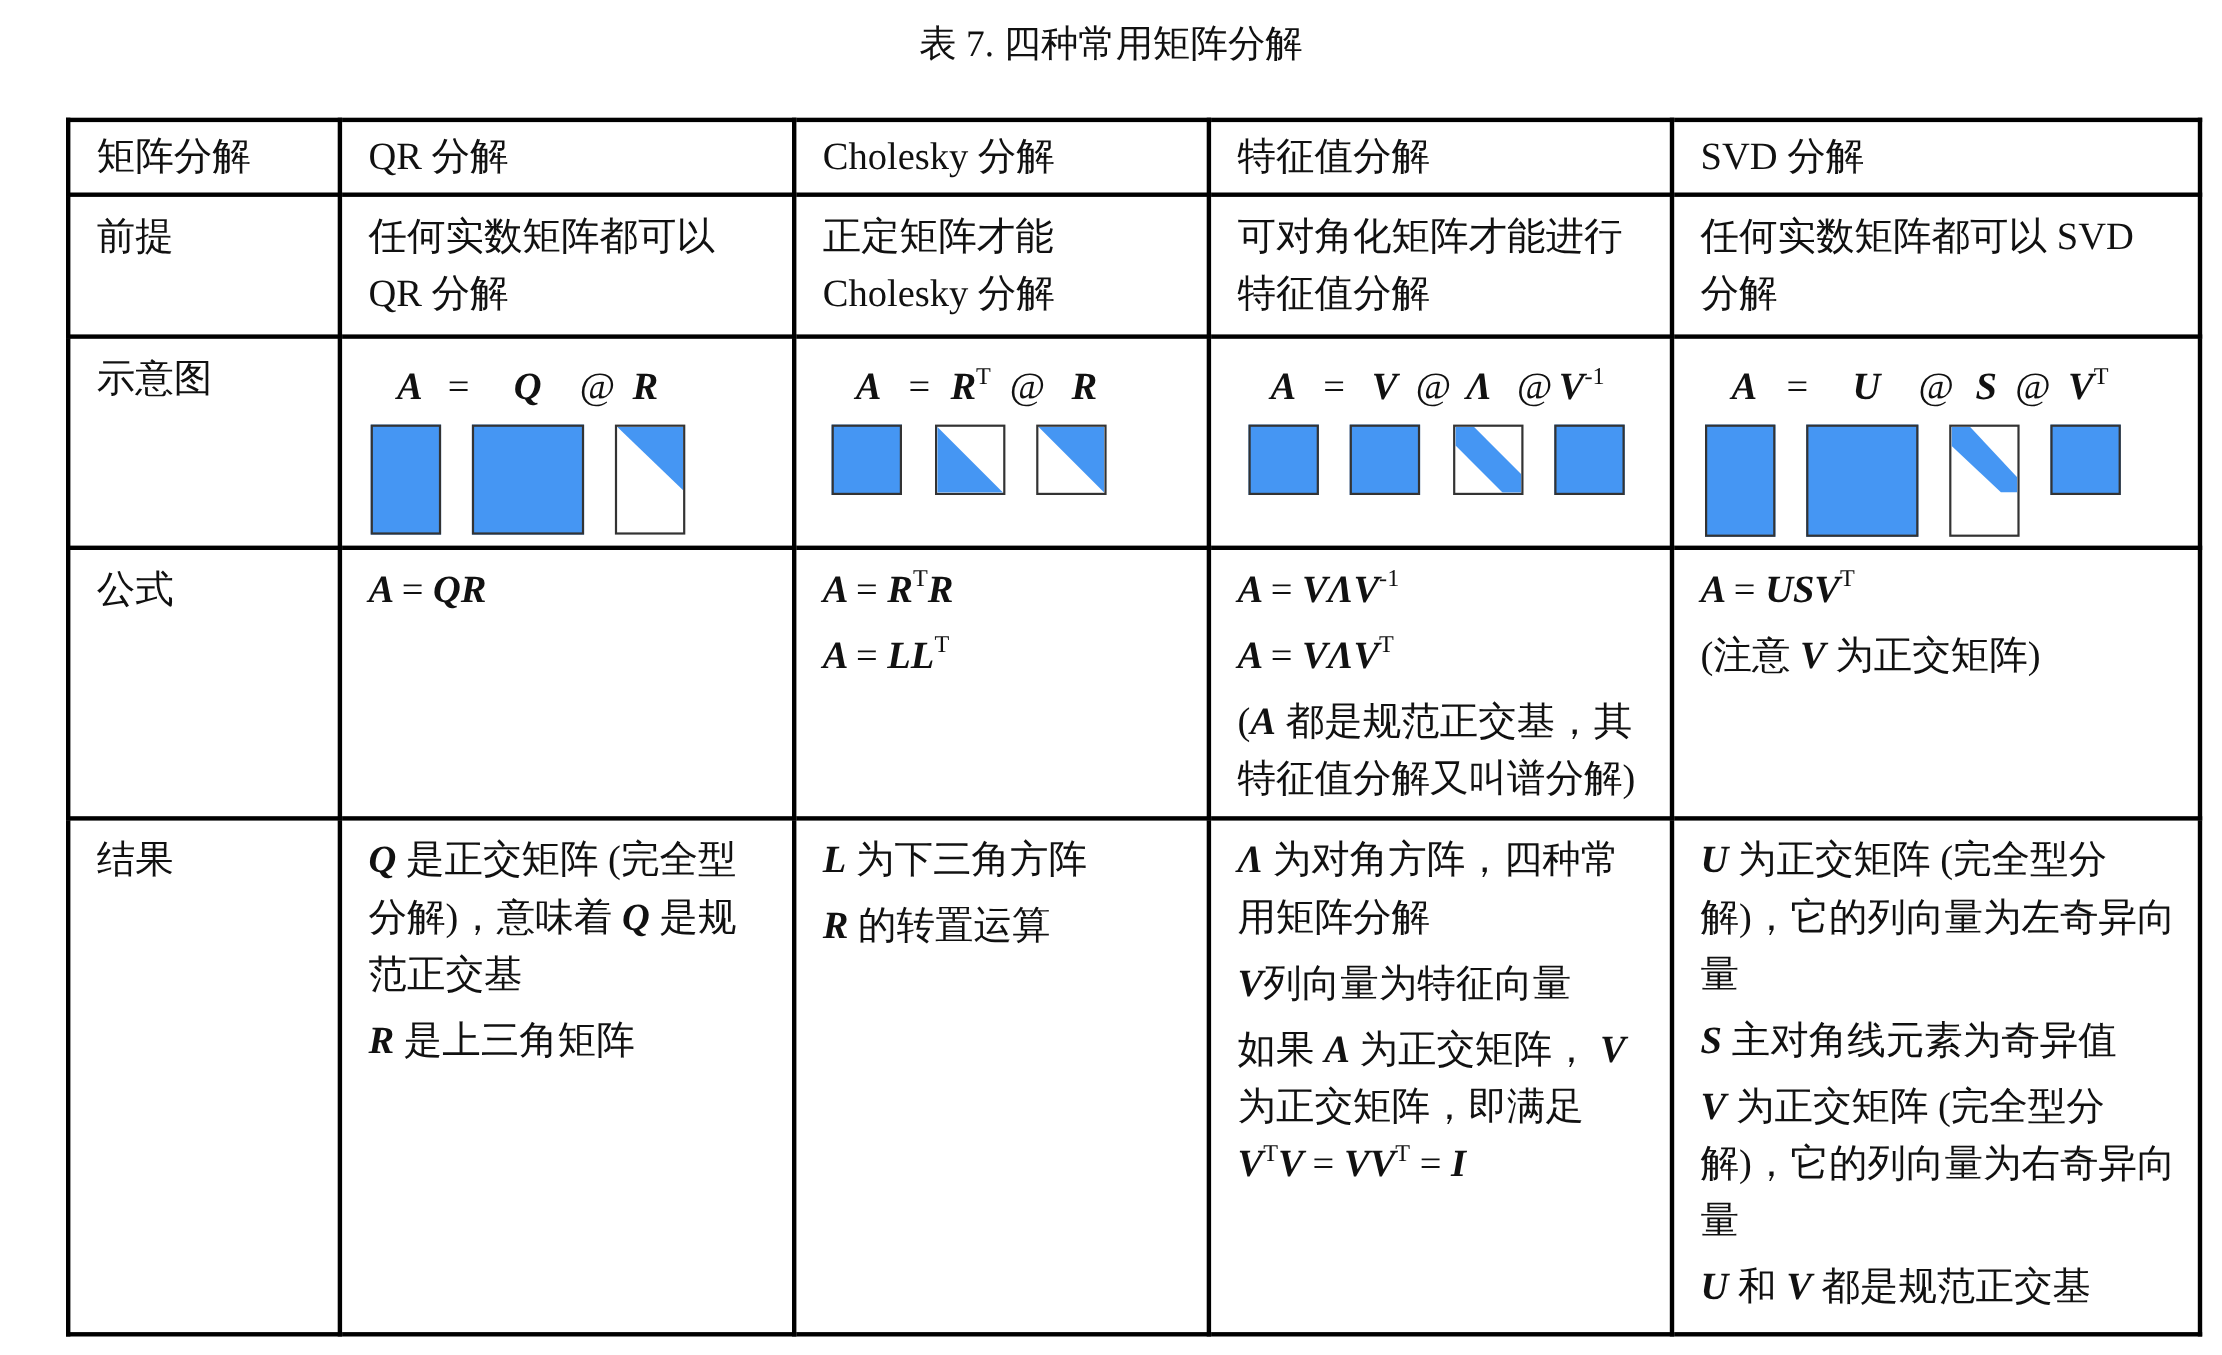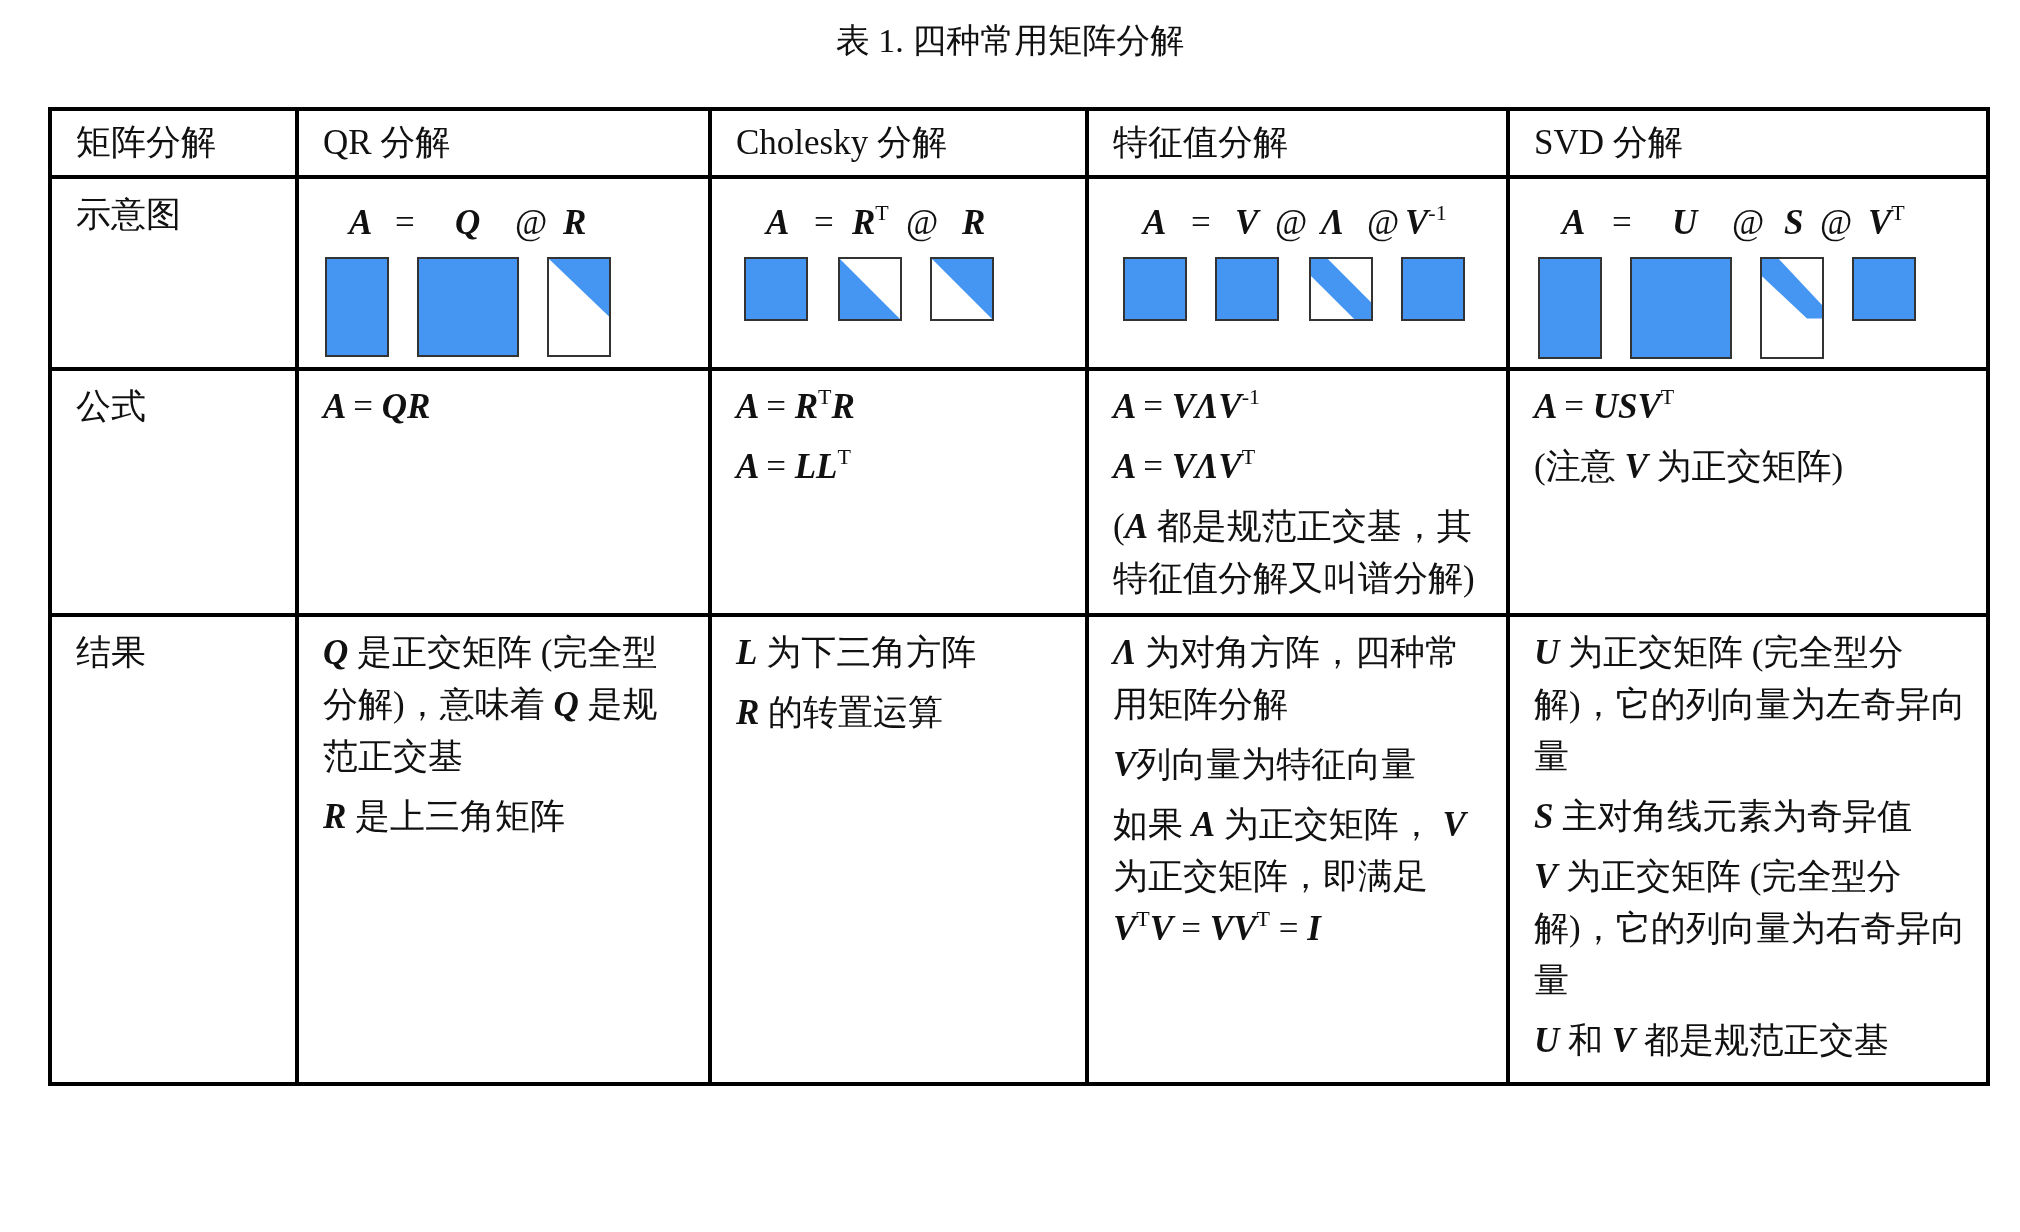--- a/index.html
+++ b/index.html
@@ -1,20 +1,20 @@
 <!DOCTYPE html>
 <html><head>
 <meta charset="utf-8">
 <style>
   html, body { margin: 0; padding: 0; background: #ffffff; }
   body { width: 2020px; height: 1232px; position: relative; overflow: hidden;
          font-family: "Liberation Serif", "DejaVu Serif", serif; color: #111; }
   .title { position: absolute; top: 18px; left: 0; width: 2020px; text-align: center;
            font-size: 34px; line-height: 46px; }
-  table.decomp { position: absolute; left: 48px; top: 107px; width: 1938px;
+  table.decomp { position: absolute; left: 60px; top: 107px; width: 1938px;
                  border-collapse: collapse; table-layout: fixed; }
   table.decomp td { border: 4px solid #000; vertical-align: top; padding: 10px 0 0 24px;
                     font-size: 35px; line-height: 52px; }
   col.c0 { width: 247px; } col.c1 { width: 413px; } col.c2 { width: 377px; }
   col.c3 { width: 421px; } col.c4 { width: 480px; }
   tr.r-head td { height: 58px; padding-top: 6px; }
   tr.r-pre td { height: 115px; }
   tr.r-diag td { height: 178px; padding-left: 0; }
   tr.r-form td { height: 221px; }
   tr.r-res td { height: 455px; }
@@ -24,40 +24,59 @@
   .diag { position: relative; width: 100%; height: 178px; }
   .eq { position: absolute; top: 14px; font-size: 35px; line-height: 40px; white-space: nowrap; }
   .eq span { position: absolute; top: 0; }
   .mat { position: absolute; background: #4596f3; border: 2px solid #333; box-sizing: border-box; }
   .mat.white { background: #ffffff; overflow: hidden; }
   .mat svg { position: absolute; left: 0; top: 0; width: 100%; height: 100%; }
 </style>
 </head>
 <body>
 
-<div class="title">表 1. 四种常用矩阵分解</div>
+<div class="title">表 7. 四种常用矩阵分解</div>
 
 <table class="decomp">
   <colgroup>
       <col class="c0">
       <col class="c1">
       <col class="c2">
       <col class="c3">
       <col class="c4">
     </colgroup>
 
   <tbody>
       <tr class="r-head">
     <td>矩阵分解</td>
     <td>QR 分解</td>
     <td>Cholesky 分解</td>
     <td>特征值分解</td>
     <td>SVD 分解</td>
   </tr>
 
+  <tr class="r-pre">
+    <td>前提</td>
+    <td>
+      <div>任何实数矩阵都可以</div>
+      <div>QR 分解</div>
+    </td>
+    <td>
+      <div>正定矩阵才能</div>
+      <div>Cholesky 分解</div>
+    </td>
+    <td>
+      <div>可对角化矩阵才能进行</div>
+      <div>特征值分解</div>
+    </td>
+    <td>
+      <div>任何实数矩阵都可以 SVD</div>
+      <div>分解</div>
+    </td>
+  </tr>
 
   <tr class="r-diag">
     <td style="padding-left:24px">示意图</td>
 
     <td>
       <div class="diag">
         <div class="eq" style="left:0">
           <span class="b" style="left:50px">A</span>
           <span style="left:96px">=</span>
           <span class="b" style="left:156px">Q</span>

